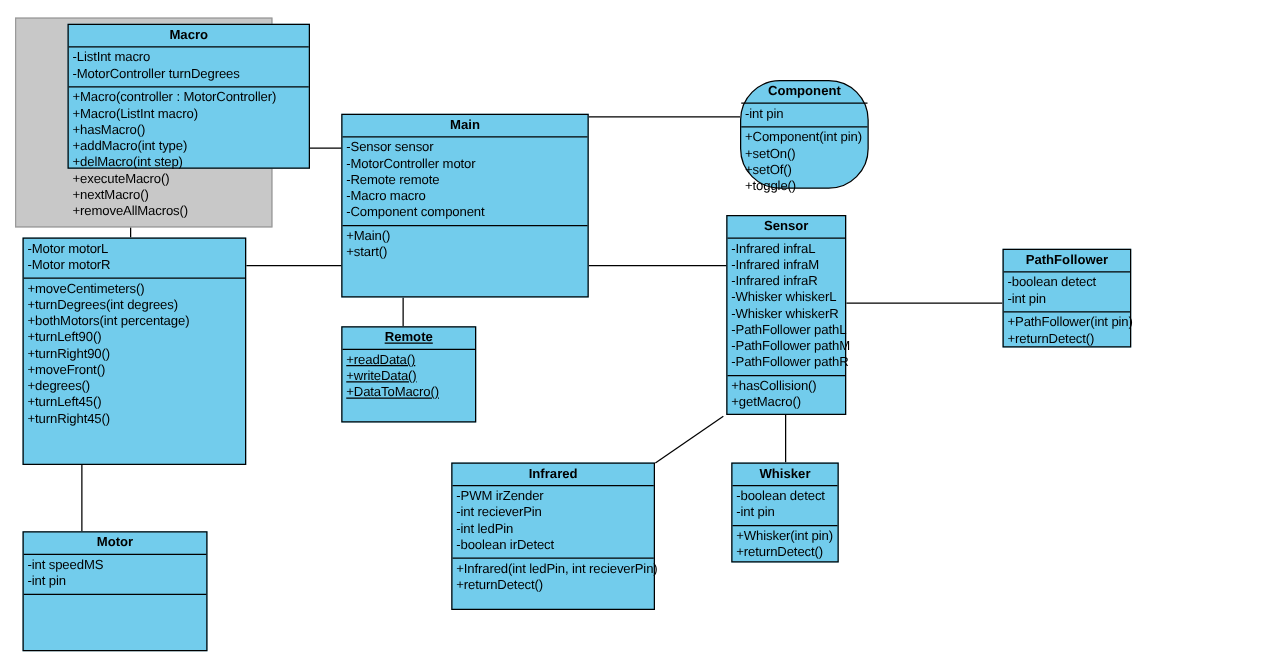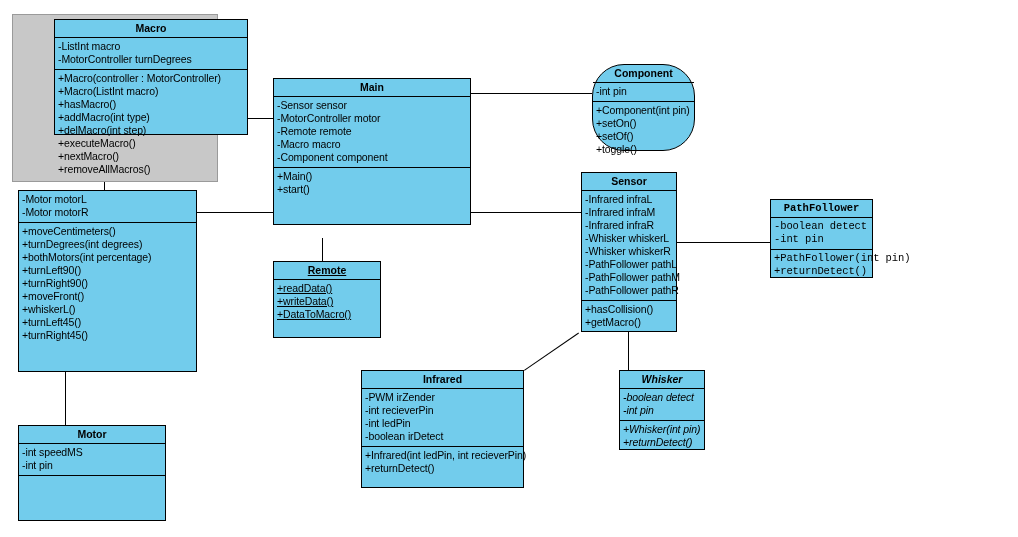--- a/index.html
+++ b/index.html
@@ -121,38 +121,38 @@
         <div class="uml-row">-Motor motorL</div>
         <div class="uml-row">-Motor motorR</div>
       </div>
       <div class="uml-compartment ops">
         <div class="uml-row">+moveCentimeters()</div>
         <div class="uml-row">+turnDegrees(int degrees)</div>
         <div class="uml-row">+bothMotors(int percentage)</div>
         <div class="uml-row">+turnLeft90()</div>
         <div class="uml-row">+turnRight90()</div>
         <div class="uml-row">+moveFront()</div>
-        <div class="uml-row">+whiskerL()</div>
+        <div class="uml-row">+degrees()</div>
         <div class="uml-row">+turnLeft45()</div>
         <div class="uml-row">+turnRight45()</div>
       </div>
     </div>
   </div>
 
   <div class="uml-class" style="left:18px; top:425px; width:148px; height:96px;">
     <div class="uml-title">Motor</div>
     <div class="uml-body">
       <div class="uml-compartment attrs">
         <div class="uml-row">-int speedMS</div>
         <div class="uml-row">-int pin</div>
       </div>
     </div>
   </div>
 
-  <div class="uml-class" style="left:273px; top:78px; width:198px; height:147px;">
+  <div class="uml-class" style="left:273px; top:91px; width:198px; height:147px;">
     <div class="uml-title">Main</div>
     <div class="uml-body">
       <div class="uml-compartment attrs">
         <div class="uml-row">-Sensor sensor</div>
         <div class="uml-row">-MotorController motor</div>
         <div class="uml-row">-Remote remote</div>
         <div class="uml-row">-Macro macro</div>
         <div class="uml-row">-Component component</div>
       </div>
       <div class="uml-compartment ops">
@@ -201,21 +201,21 @@
         <div class="uml-row">-PathFollower pathM</div>
         <div class="uml-row">-PathFollower pathR</div>
       </div>
       <div class="uml-compartment ops">
         <div class="uml-row">+hasCollision()</div>
         <div class="uml-row">+getMacro()</div>
       </div>
     </div>
   </div>
 
-  <div class="uml-class" style="left:770px; top:199px; width:103px; height:79px;font-family:Liberation Mono, monospace;">
+  <div class="uml-class" style="left:802px; top:199px; width:103px; height:79px;">
     <div class="uml-title">PathFollower</div>
     <div class="uml-body">
       <div class="uml-compartment attrs">
         <div class="uml-row">-boolean detect</div>
         <div class="uml-row">-int pin</div>
       </div>
       <div class="uml-compartment ops">
         <div class="uml-row">+PathFollower(int pin)</div>
         <div class="uml-row">+returnDetect()</div>
       </div>
@@ -231,21 +231,21 @@
         <div class="uml-row">-int ledPin</div>
         <div class="uml-row">-boolean irDetect</div>
       </div>
       <div class="uml-compartment ops">
         <div class="uml-row">+Infrared(int ledPin, int recieverPin)</div>
         <div class="uml-row">+returnDetect()</div>
       </div>
     </div>
   </div>
 
-  <div class="uml-class" style="left:619px; top:370px; width:86px; height:80px;font-style:italic;">
+  <div class="uml-class" style="left:585px; top:370px; width:86px; height:80px;">
     <div class="uml-title">Whisker</div>
     <div class="uml-body">
       <div class="uml-compartment attrs">
         <div class="uml-row">-boolean detect</div>
         <div class="uml-row">-int pin</div>
       </div>
       <div class="uml-compartment ops">
         <div class="uml-row">+Whisker(int pin)</div>
         <div class="uml-row">+returnDetect()</div>
       </div>

